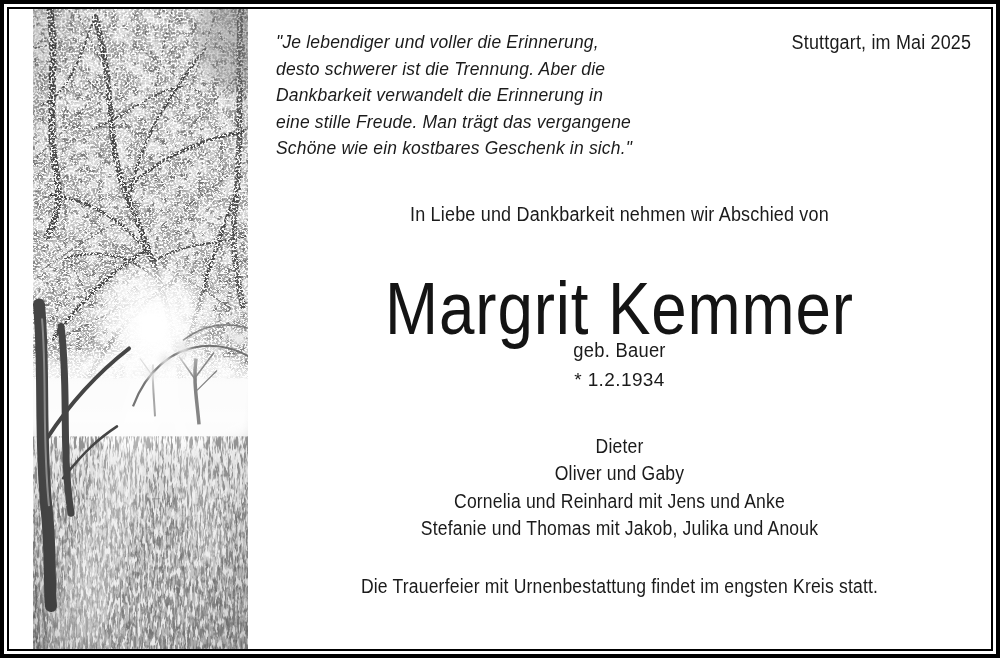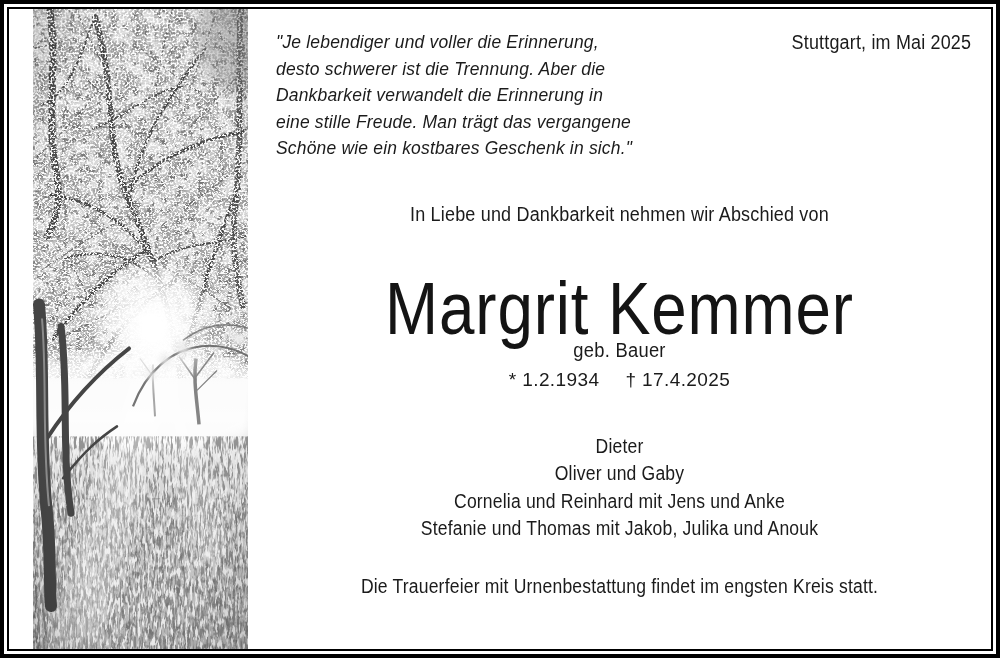--- a/index.html
+++ b/index.html
@@ -229,21 +229,20 @@
         <div class="dateline">Stuttgart, im Mai 2025</div>
 
         <div class="center intro">In Liebe und Dankbarkeit nehmen wir Abschied von</div>
 
         <div class="center name">Margrit Kemmer</div>
 
         <div class="center maiden">geb. Bauer</div>
 
         <div class="center dates">
           <span>* 1.2.1934</span>
-          <span>† 17.4.2025</span>
         </div>
 
         <div class="center mourners">
           <div>Dieter</div>
           <div>Oliver und Gaby</div>
           <div>Cornelia und Reinhard mit Jens und Anke</div>
           <div>Stefanie und Thomas mit Jakob, Julika und Anouk</div>
         </div>
 
         <div class="center funeral">Die Trauerfeier mit Urnenbestattung findet im engsten Kreis statt.</div>

